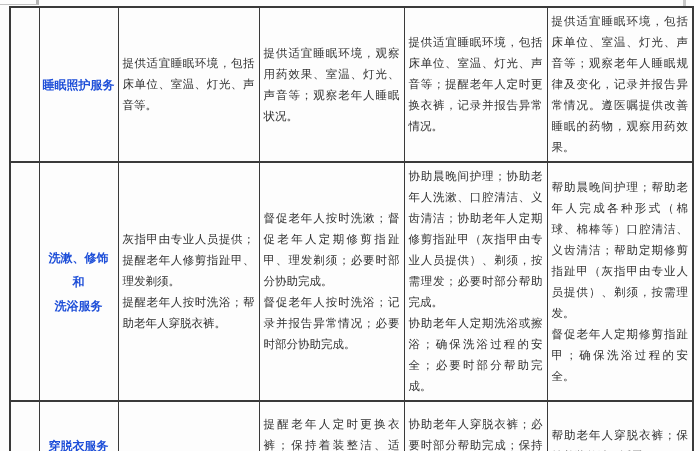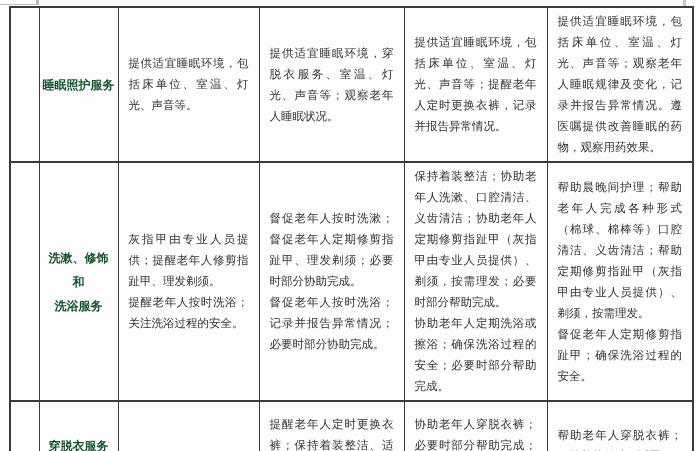--- a/index.html
+++ b/index.html
@@ -33,34 +33,34 @@
   .care-table {
     position: absolute;
     left: 9px; top: 6px;
     border-collapse: collapse;
     table-layout: fixed;
     width: 683px;
     border: 2px solid #3a3a3a;
   }
   .care-table td {
     border: 1px solid #3a3a3a;
-    padding: 3px 10px;
+    padding: 3px 4px;
     vertical-align: middle;
     color: #313131;
     font-size: 11.5px;
     line-height: 21px;
   }
   .care-table tr.row-sep td {
     border-top-width: 2px;
   }
   td.index-cell { padding: 0; }
   td.service-cell {
     text-align: center;
     font-weight: bold;
-    color: #14532d;
+    color: #1d4ed8;
     font-size: 12px;
     line-height: 24px;
     padding: 2px 3px;
   }
   td.level-cell p {
     margin: 0;
     text-align: justify;
   }
 </style>
 </head>
@@ -84,47 +84,47 @@
     <tbody>
         <tr style="height:144px">
       <td class="index-cell"></td>
       <td class="service-cell">
         <div>睡眠照护服务</div>
       </td>
       <td class="level-cell">
         <p>提供适宜睡眠环境，包括床单位、室温、灯光、声音等。</p>
       </td>
       <td class="level-cell">
-        <p>提供适宜睡眠环境，穿脱衣服务、室温、灯光、声音等；观察老年人睡眠状况。</p>
+        <p>提供适宜睡眠环境，观察用药效果、室温、灯光、声音等；观察老年人睡眠状况。</p>
       </td>
       <td class="level-cell">
         <p>提供适宜睡眠环境，包括床单位、室温、灯光、声音等；提醒老年人定时更换衣裤，记录并报告异常情况。</p>
       </td>
       <td class="level-cell">
         <p>提供适宜睡眠环境，包括床单位、室温、灯光、声音等；观察老年人睡眠规律及变化，记录并报告异常情况。遵医嘱提供改善睡眠的药物，观察用药效果。</p>
       </td>
     </tr>
 
     <tr class="row-sep" style="height:205px">
       <td class="index-cell"></td>
       <td class="service-cell">
         <div>洗漱、修饰</div>
         <div>和</div>
         <div>洗浴服务</div>
       </td>
       <td class="level-cell">
         <p>灰指甲由专业人员提供；提醒老年人修剪指趾甲、理发剃须。</p>
-        <p>提醒老年人按时洗浴；关注洗浴过程的安全。</p>
+        <p>提醒老年人按时洗浴；帮助老年人穿脱衣裤。</p>
       </td>
       <td class="level-cell">
         <p>督促老年人按时洗漱；督促老年人定期修剪指趾甲、理发剃须；必要时部分协助完成。</p>
         <p>督促老年人按时洗浴；记录并报告异常情况；必要时部分协助完成。</p>
       </td>
       <td class="level-cell">
-        <p>保持着装整洁；协助老年人洗漱、口腔清洁、义齿清洁；协助老年人定期修剪指趾甲（灰指甲由专业人员提供）、剃须，按需理发；必要时部分帮助完成。</p>
+        <p>协助晨晚间护理；协助老年人洗漱、口腔清洁、义齿清洁；协助老年人定期修剪指趾甲（灰指甲由专业人员提供）、剃须，按需理发；必要时部分帮助完成。</p>
         <p>协助老年人定期洗浴或擦浴；确保洗浴过程的安全；必要时部分帮助完成。</p>
       </td>
       <td class="level-cell">
         <p>帮助晨晚间护理；帮助老年人完成各种形式（棉球、棉棒等）口腔清洁、义齿清洁；帮助定期修剪指趾甲（灰指甲由专业人员提供）、剃须，按需理发。</p>
         <p>督促老年人定期修剪指趾甲；确保洗浴过程的安全。</p>
       </td>
     </tr>
 
     <tr class="row-sep" style="height:89px">
       <td class="index-cell"></td>

